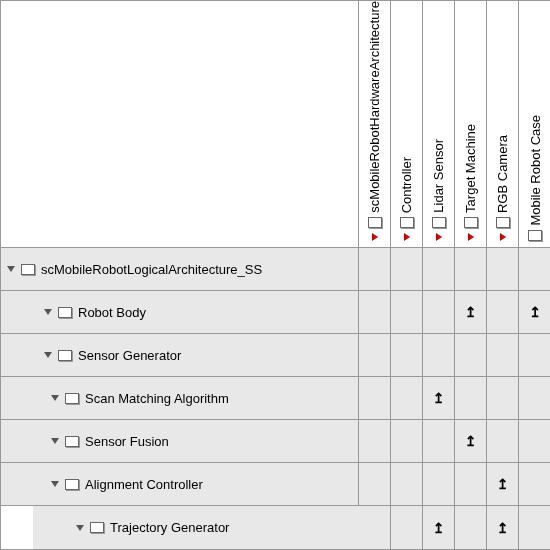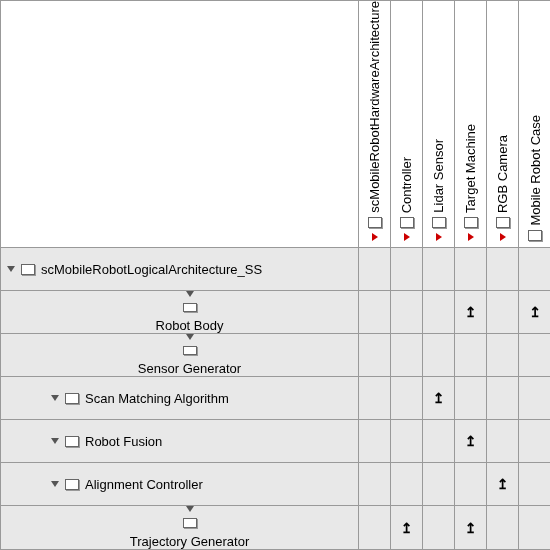--- a/index.html
+++ b/index.html
@@ -73,21 +73,21 @@
   .body-rows {
     flex: 1;
     display: flex;
     flex-direction: column;
   }
   .row {
     display: flex;
     height: 43px;
     border-bottom: 1px solid #999;
   }
-  .row:last-child { border-bottom: none; }
+  .row:last-child { border-bottom: none; margin-left: 32px; }
   .row-header {
     flex: 0 0 358px;
     border-right: 1px solid #999;
     display: flex;
     align-items: center;
     background: #e8e8e8;
     padding-left: 6px;
     gap: 6px;
   }
   .cell {
@@ -101,21 +101,21 @@
   .cell:last-child { border-right: none; }
   .tree-toggle {
     width: 0;
     height: 0;
     border-left: 4px solid transparent;
     border-right: 4px solid transparent;
     border-top: 6px solid #555;
     cursor: pointer;
   }
   .indent-0 { padding-left: 6px; }
-  .indent-1 { padding-left: 20px; flex-direction: column; }
+  .indent-1 { padding-left: 43px; }
   .indent-2 { padding-left: 50px; text-align: right; }
   .row-icon {
     width: 14px;
     height: 11px;
     background: #fff;
     border: 1px solid #666;
     box-shadow: 1px 1px 0 #999;
   }
   .row-label {
     font-size: 13px;
@@ -234,21 +234,21 @@
           <span class="allocation-arrow">↥</span>
         </div>
         <div class="cell"></div>
         <div class="cell"></div>
         <div class="cell"></div>
       </div>
       <div class="row">
         <div class="row-header indent-2">
           <div class="tree-toggle"></div>
           <div class="row-icon"></div>
-          <span class="row-label">Robot Fusion</span>
+          <span class="row-label">Sensor Fusion</span>
         </div>
         <div class="cell"></div>
         <div class="cell"></div>
         <div class="cell"></div>
         <div class="cell">
           <span class="allocation-arrow">↥</span>
         </div>
         <div class="cell"></div>
         <div class="cell"></div>
       </div>

